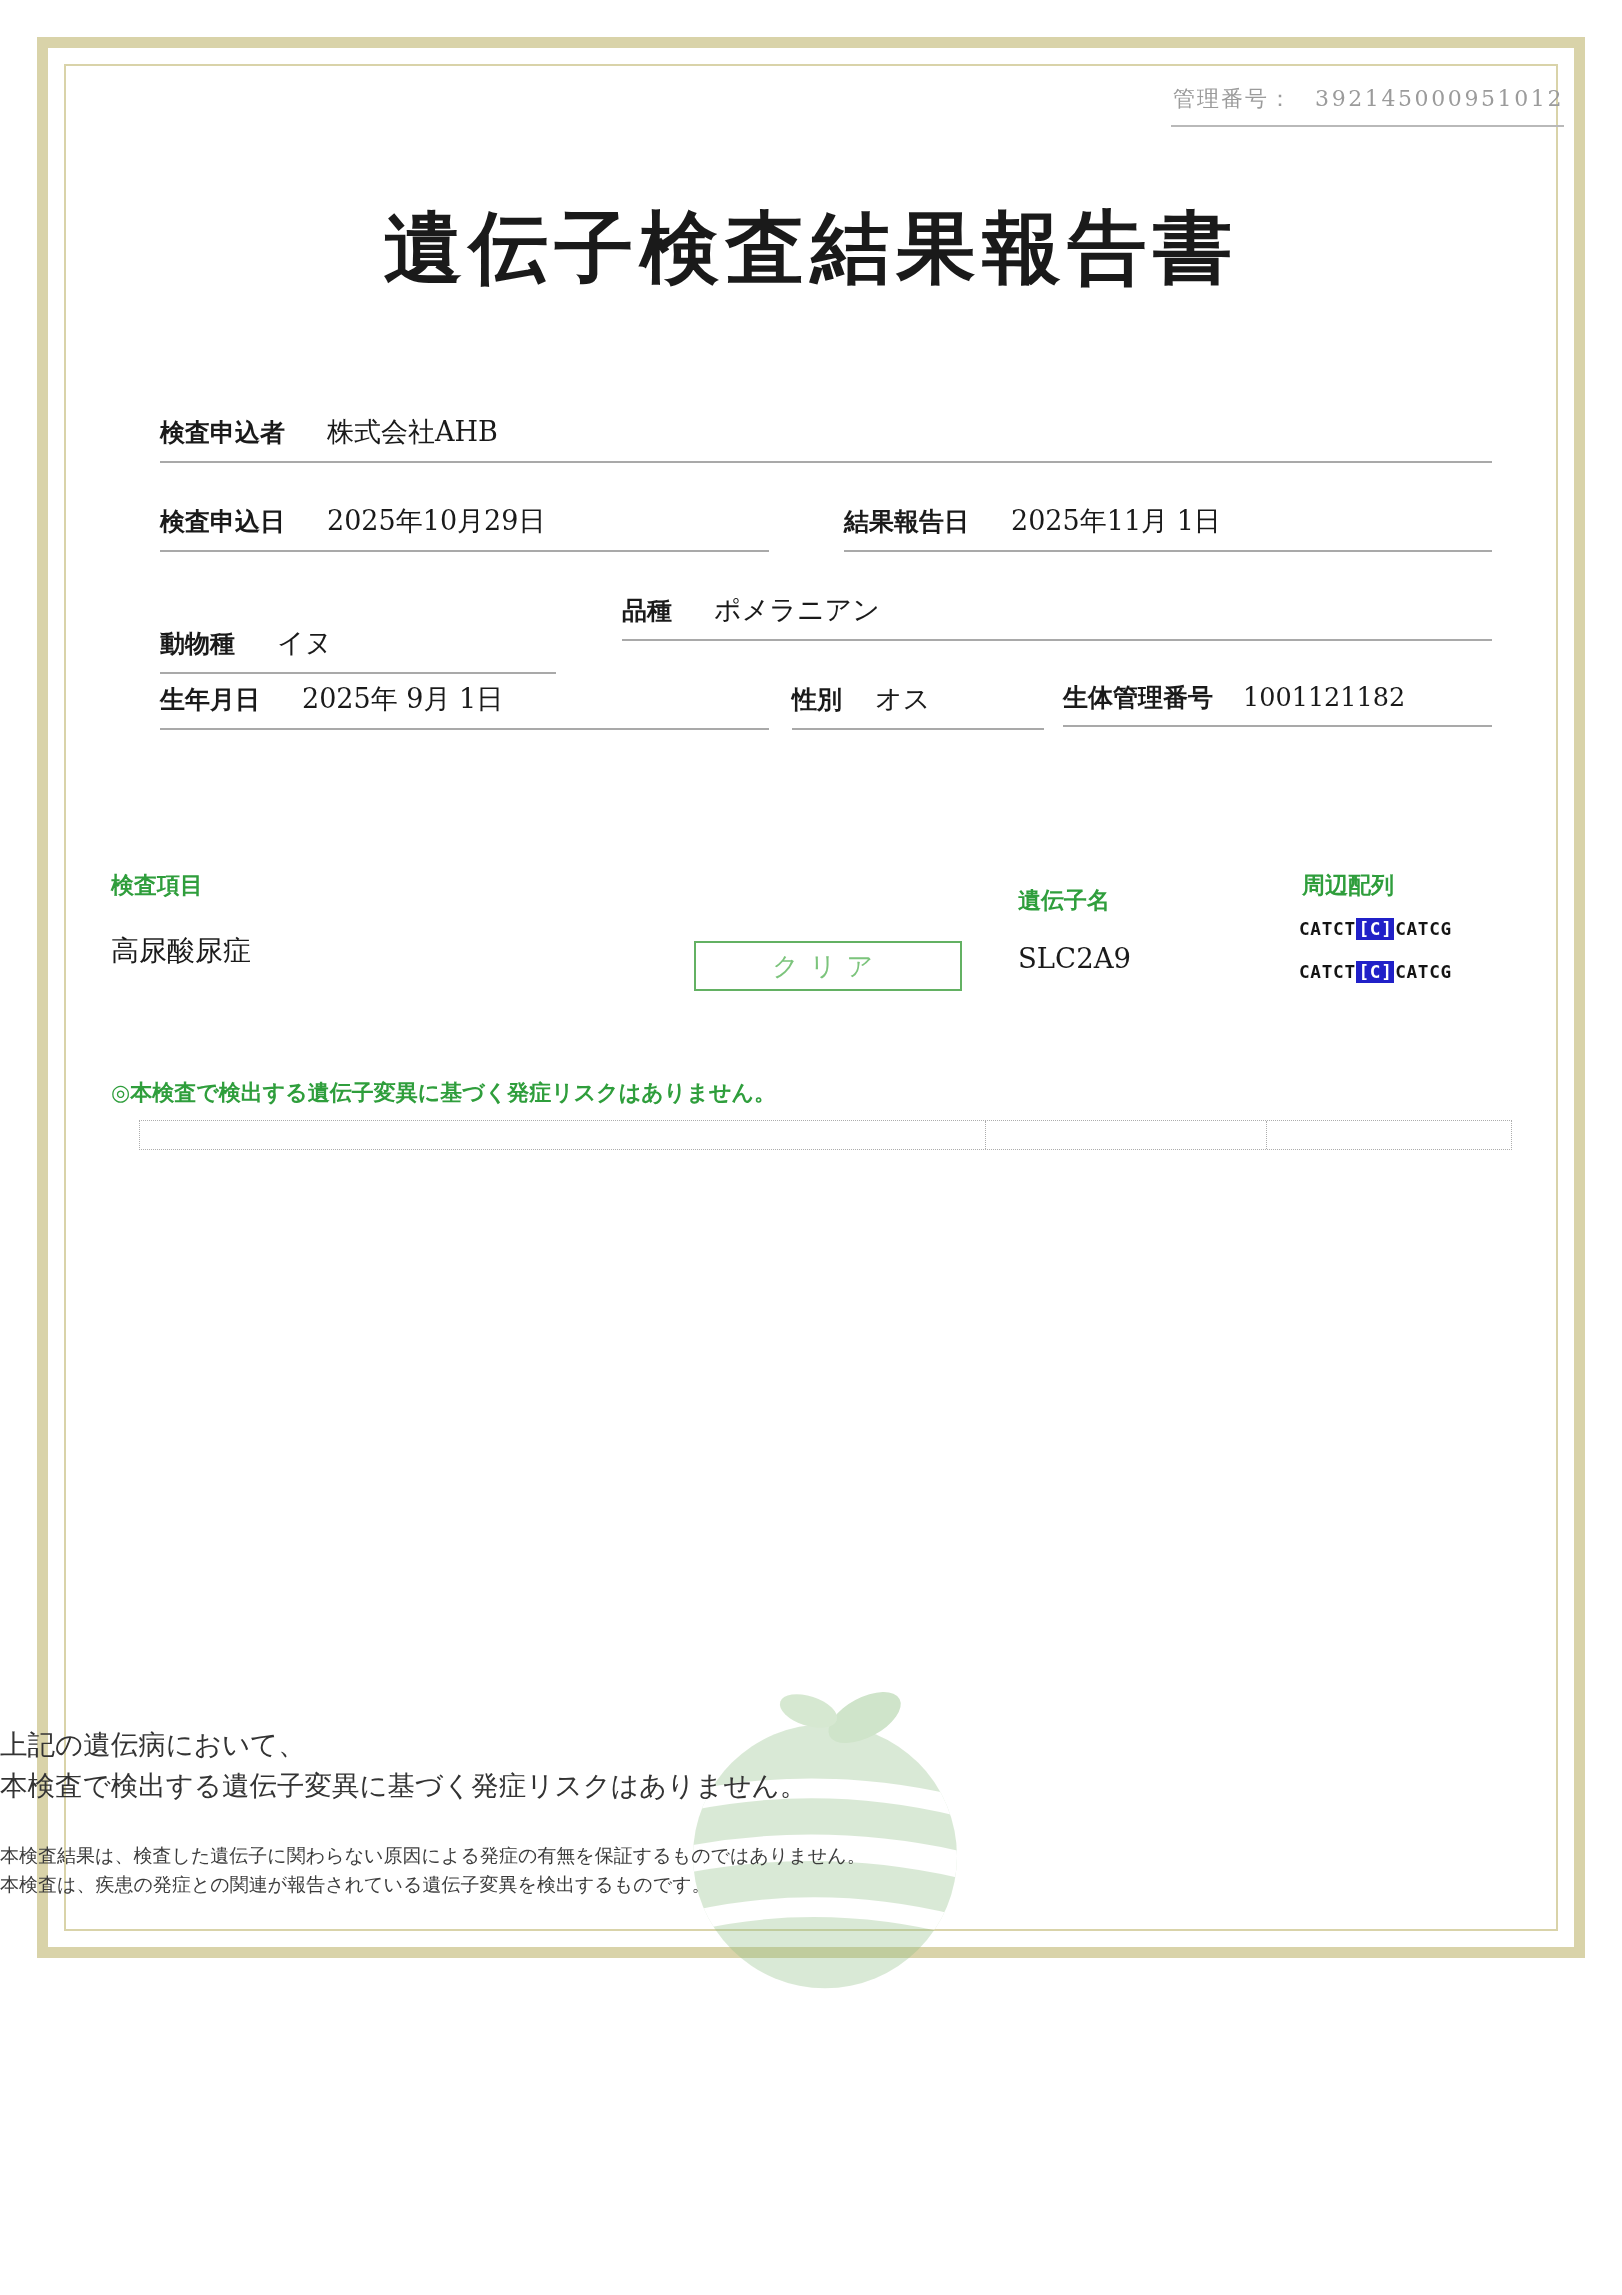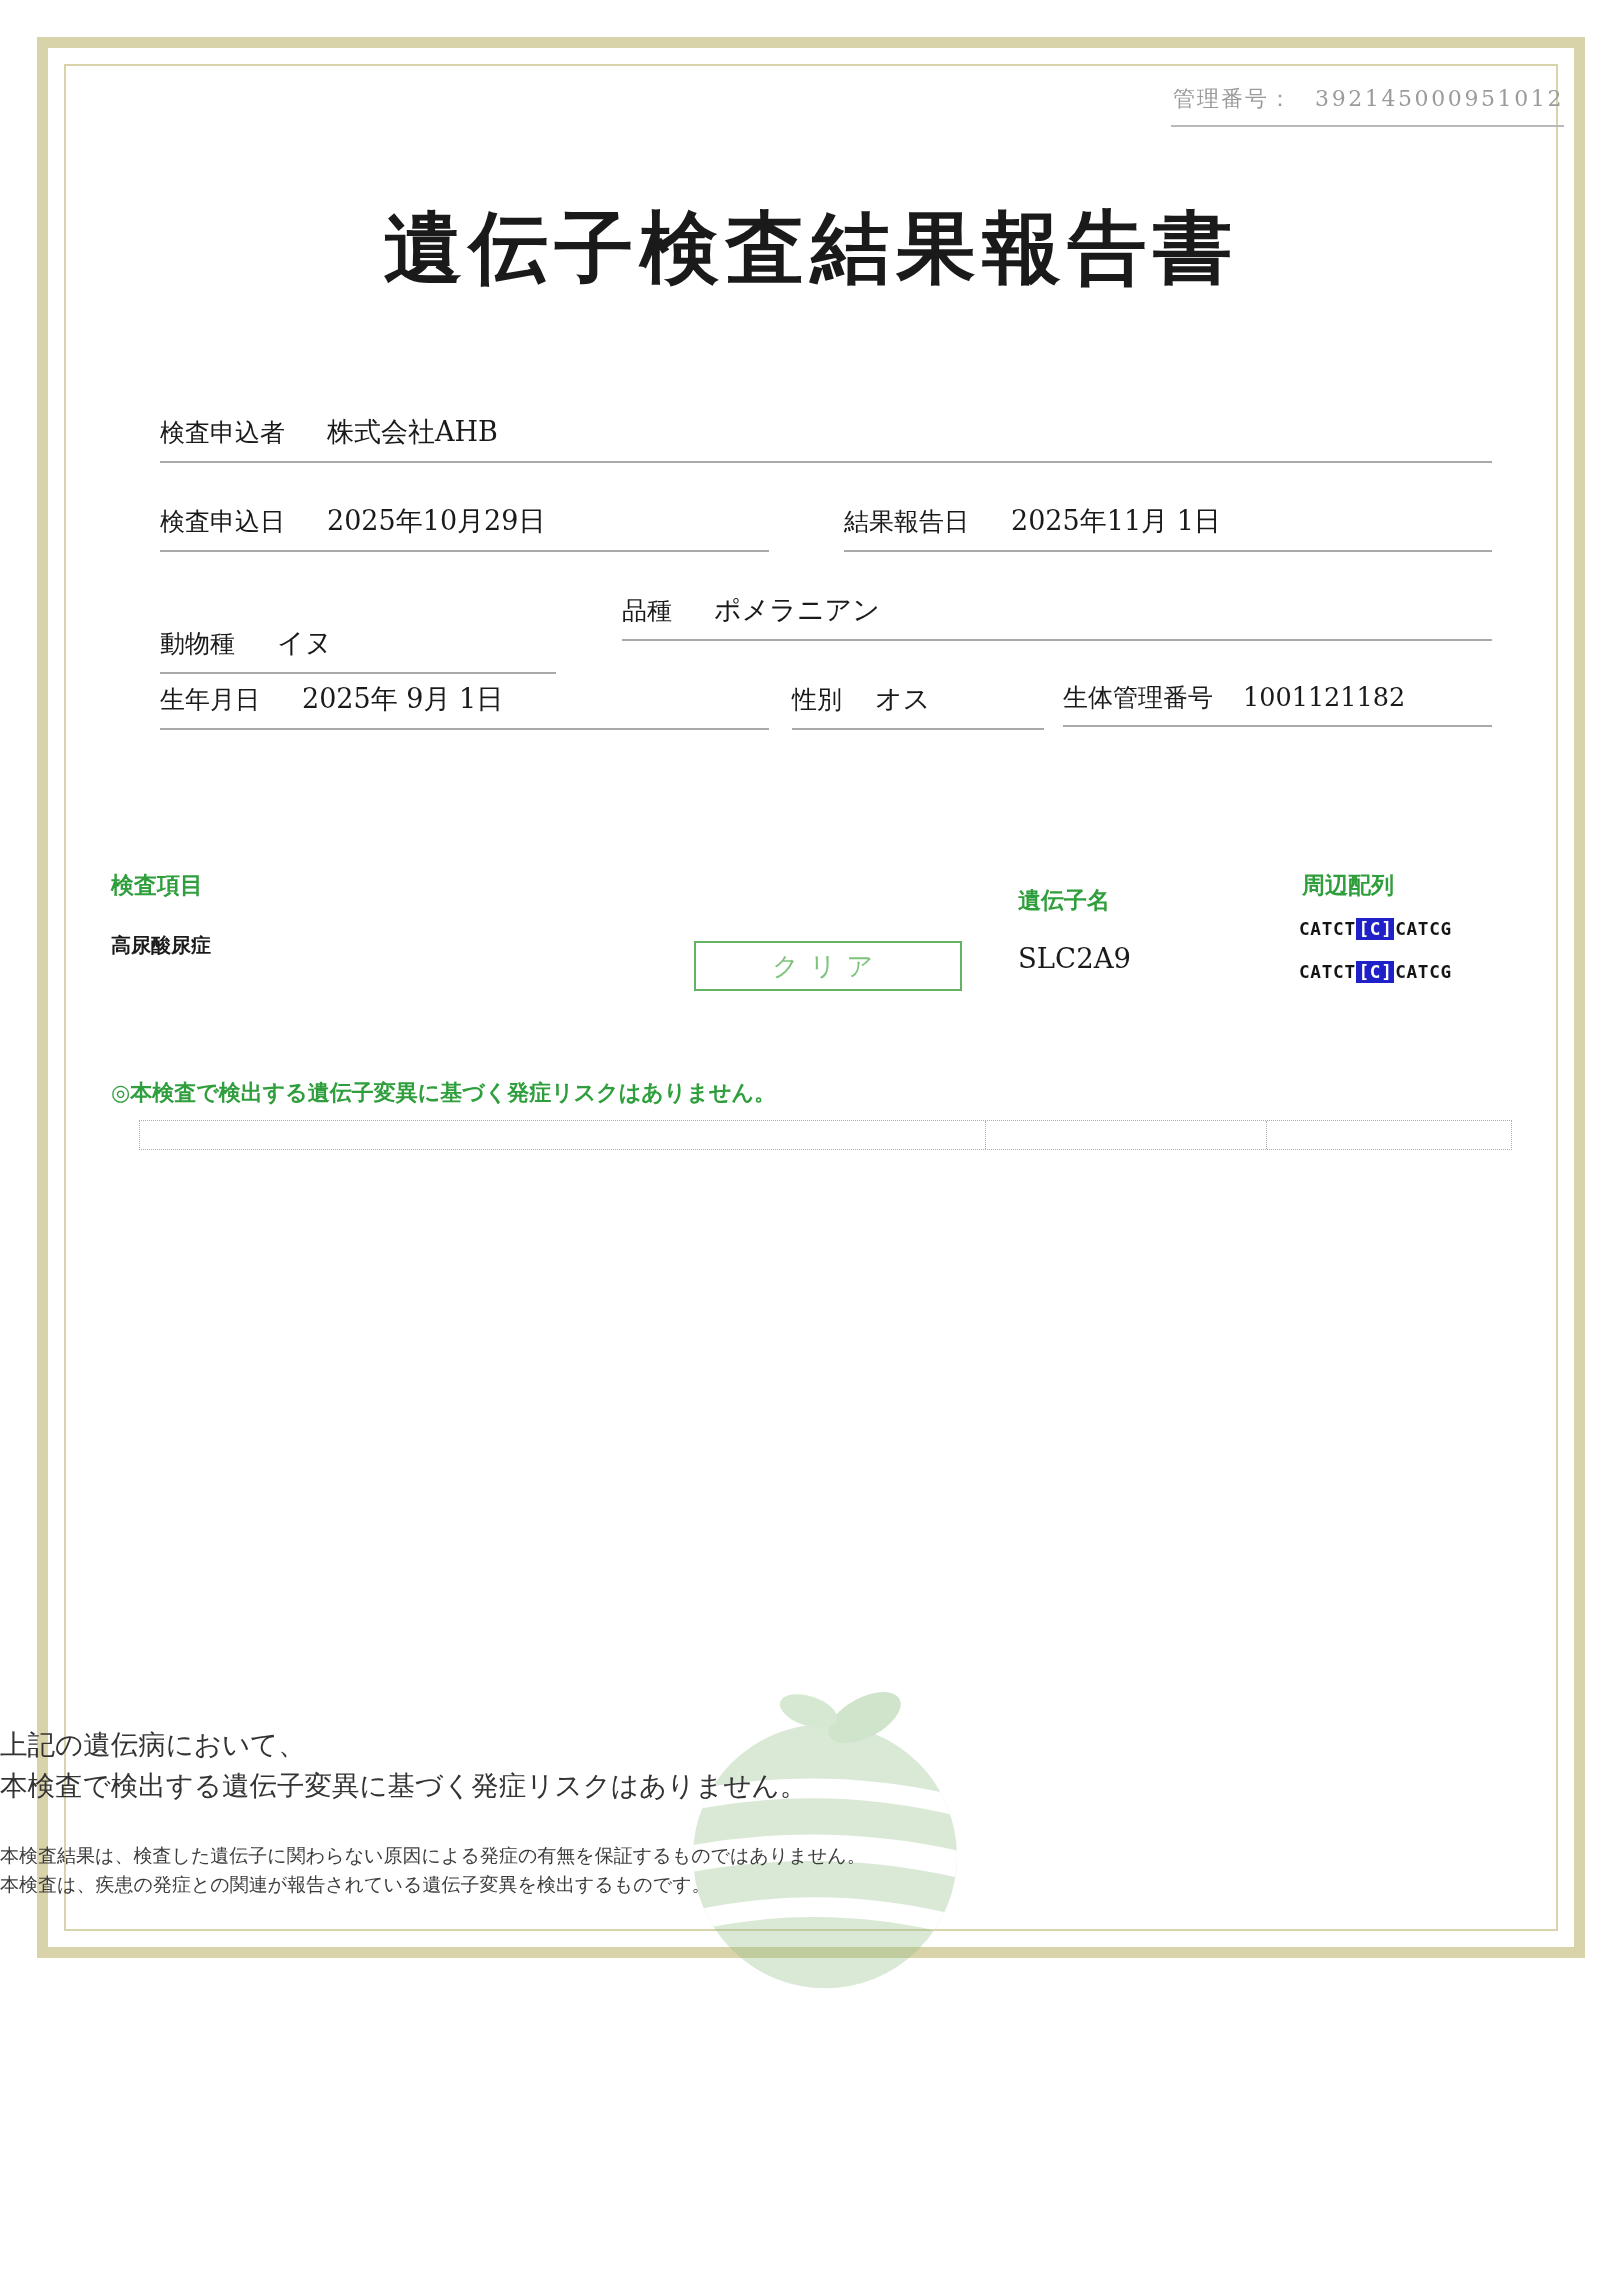--- a/index.html
+++ b/index.html
@@ -30,26 +30,26 @@
   }
 
   
   .field{
     position:absolute;
     border-bottom:2px solid #a9a9a9;
     padding-bottom:10.5px;
     display:flex;align-items:baseline;
     white-space:nowrap;
   }
-  .field .lbl{font-size:25px;font-weight:400;}
+  .field .lbl{font-size:25px;font-weight:700;}
   .field .val{font-size:27px;margin-left:42px;}
 
   
   .green-h{position:absolute;font-size:23px;font-weight:700;color:#2f9e3c;}
-  .disease{position:absolute;left:111px;top:932px;font-size:20px;font-weight:700;}
+  .disease{position:absolute;left:111px;top:932px;font-size:28px;font-weight:400;}
   .status-box{
     position:absolute;left:694px;top:941px;width:264px;height:46px;
     border:2px solid #63b163;display:flex;align-items:center;justify-content:center;
     font-size:26px;color:#7cc47c;letter-spacing:10.5px;background:#ffffff;
   }
   .gene{position:absolute;left:1018px;top:942px;font-size:27.5px;}
   .seq{
     position:absolute;left:1299px;
     font-family:"DejaVu Sans Mono","Liberation Mono",monospace;
     font-size:17.7px;font-weight:700;color:#141414;letter-spacing:0.7px;

